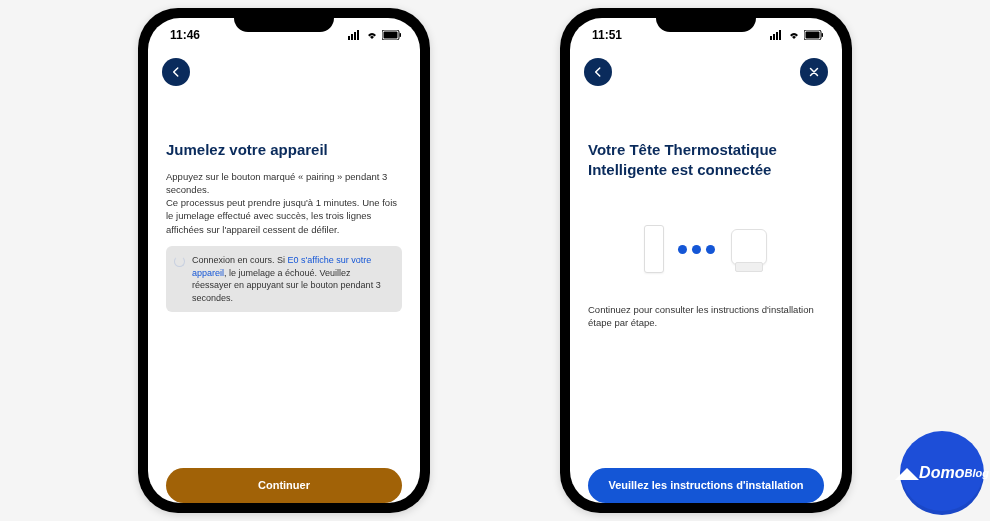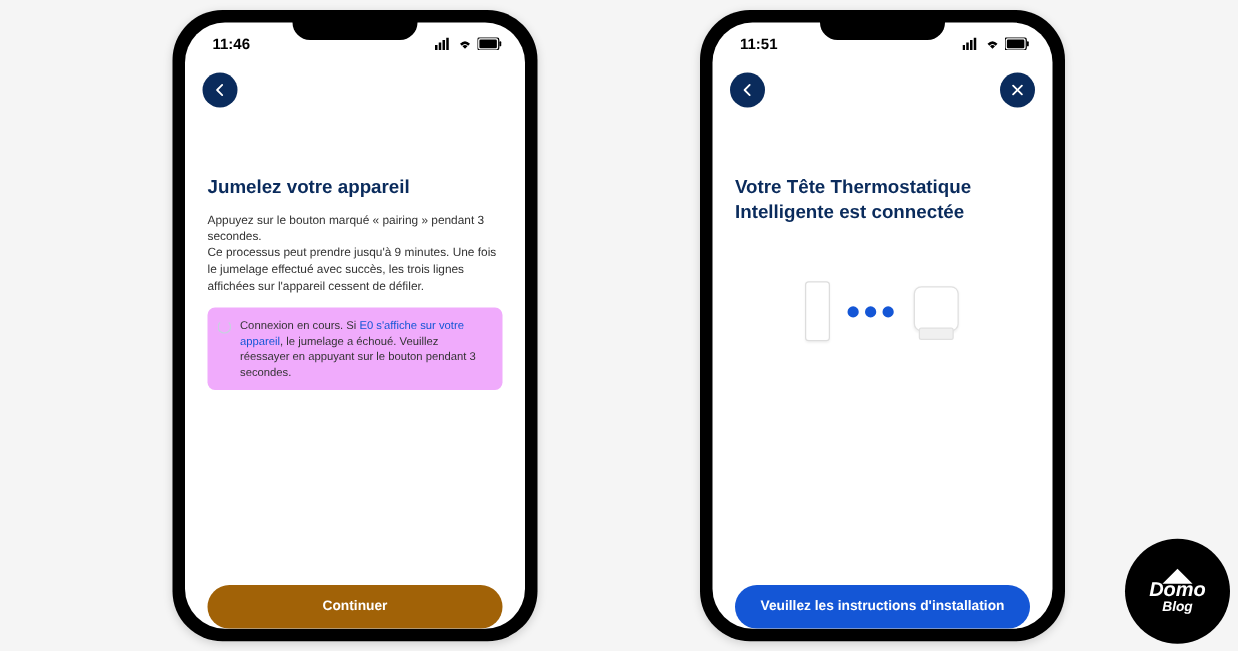--- a/index.html
+++ b/index.html
@@ -98,21 +98,21 @@
     margin: 6px auto 10px auto;
     position: relative;
   }
   .desc {
     font-size: 9.5px;
     color: #333;
     line-height: 1.4;
     margin-bottom: 10px;
   }
   .info-box {
-    background: #f0abfc;
+    background: #e5e5e5;
     border-radius: 6px;
     padding: 8px 10px 8px 26px;
     position: relative;
     font-size: 9px;
     color: #333;
     line-height: 1.4;
   }
   .info-box .spinner {
     position: absolute;
     left: 8px;
@@ -254,25 +254,25 @@
     justify-content: center;
   }
   
   .watermark {
     position: absolute;
     right: 6px;
     bottom: 6px;
     width: 84px;
     height: 84px;
     border-radius: 50%;
-    background: #000000;
-    display: flex;
-    align-items: center;
-    justify-content: center;
-    flex-direction: column;
+    background: #1d4ed8;
+    display: flex;
+    align-items: center;
+    justify-content: center;
+    flex-direction: row;
     color: #fff;
     font-style: italic;
     font-weight: 700;
     box-shadow: inset 0 -4px 0 rgba(0,0,0,0.08);
   }
   .watermark .house {
     width: 0; height: 0;
     border-left: 12px solid transparent;
     border-right: 12px solid transparent;
     border-bottom: 12px solid #fff;
@@ -310,21 +310,21 @@
       <div class="circle-btn">
         <svg viewBox="0 0 24 24">
             <path d="M15 5 L8 12 L15 19" stroke="#fff" stroke-width="2.5" fill="none" stroke-linecap="round" stroke-linejoin="round"></path>
           </svg>
       </div>
       <div></div>
     </div>
     <div class="content">
       <div class="title">Jumelez votre appareil</div>
       <div class="desc" style="white-space:pre-line">Appuyez sur le bouton marqué « pairing » pendant 3 secondes.
-Ce processus peut prendre jusqu'à 9 minutes. Une fois le jumelage effectué avec succès, les trois lignes affichées sur l'appareil cessent de défiler.</div>
+Ce processus peut prendre jusqu'à 1 minutes. Une fois le jumelage effectué avec succès, les trois lignes affichées sur l'appareil cessent de défiler.</div>
       <div class="info-box">
         <div class="spinner"></div>
         <span>Connexion en cours. Si </span><span class="link-txt">E0 s'affiche sur votre appareil</span><span>, le jumelage a échoué. Veuillez réessayer en appuyant sur le bouton pendant 3 secondes.</span>
       </div>
       <div class="spacer"></div>
       <button class="primary-btn btn-disabled">Continuer</button>
     </div>
   </div>
 </div>
 
@@ -369,20 +369,21 @@
         <div class="dots">
           <div class="dot"></div>
             <div class="dot"></div>
             <div class="dot"></div>
         </div>
         <div class="valve">
           <div class="valve-head"></div>
           <div class="valve-base"></div>
         </div>
       </div>
+      <div class="desc">Continuez pour consulter les instructions d'installation étape par étape.</div>
       <div class="spacer"></div>
       <button class="primary-btn btn-enabled">Veuillez les instructions d'installation</button>
     </div>
   </div>
 </div>
 
 <div class="watermark">
   <div class="house"></div>
   <div class="wm-text">Domo</div>
   <div class="wm-sub">Blog</div>

